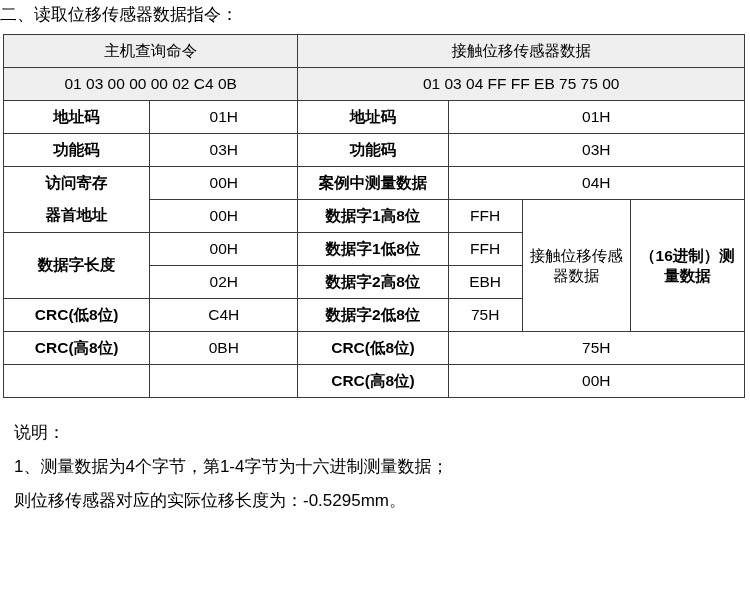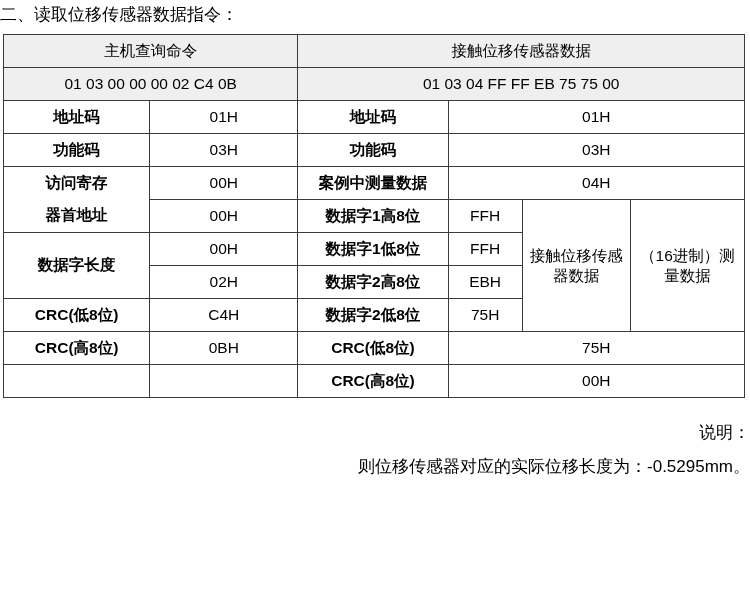--- a/index.html
+++ b/index.html
@@ -55,21 +55,20 @@
   td.blank { border-left: 1px solid #3a3a3a; border-right: 1px solid #3a3a3a; }
   .notes {
     margin-top: 18px;
     padding-left: 14px;
   }
   .notes .line {
     font-size: 17px;
     line-height: 34px;
     color: #000;
     white-space: nowrap;
-    text-align: right;
   }
 </style>
 </head>
 <body>
 
 <div class="page">
 
   <div class="doc-title">二、读取位移传感器数据指令：</div>
 
   <table class="cmd-table">
@@ -111,21 +110,21 @@
         <td class="left">案例中测量数据</td>
         <td colspan="3">04H</td>
       </tr>
 
       <tr>
         <td class="left" style="border-top:none">器首地址</td>
         <td>00H</td>
         <td class="left">数据字1高8位</td>
         <td>FFH</td>
         <td rowspan="4" style="white-space:normal; line-height:20px;">接触位移传感器数据</td>
-        <td rowspan="4" style="white-space:normal; line-height:20px;">（16进制）测量数据</td>
+        <td rowspan="4" style="white-space:normal; line-height:20px;font-weight:bold;">（16进制）测量数据</td>
       </tr>
 
       <tr>
         <td class="left" rowspan="2">数据字长度</td>
         <td>00H</td>
         <td class="left">数据字1低8位</td>
         <td>FFH</td>
       </tr>
 
       <tr>
@@ -152,16 +151,17 @@
         <td class="blank"></td>
         <td class="blank"></td>
         <td class="left">CRC(高8位)</td>
         <td colspan="3">00H</td>
       </tr>
     </tbody>
   </table>
 
   <div class="notes">
     <div class="line">说明：</div>
+    <div class="line">1、测量数据为4个字节，第1-4字节为十六进制测量数据；</div>
     <div class="line">则位移传感器对应的实际位移长度为：-0.5295mm。</div>
   </div>
 
 </div>
 
 </body></html>

